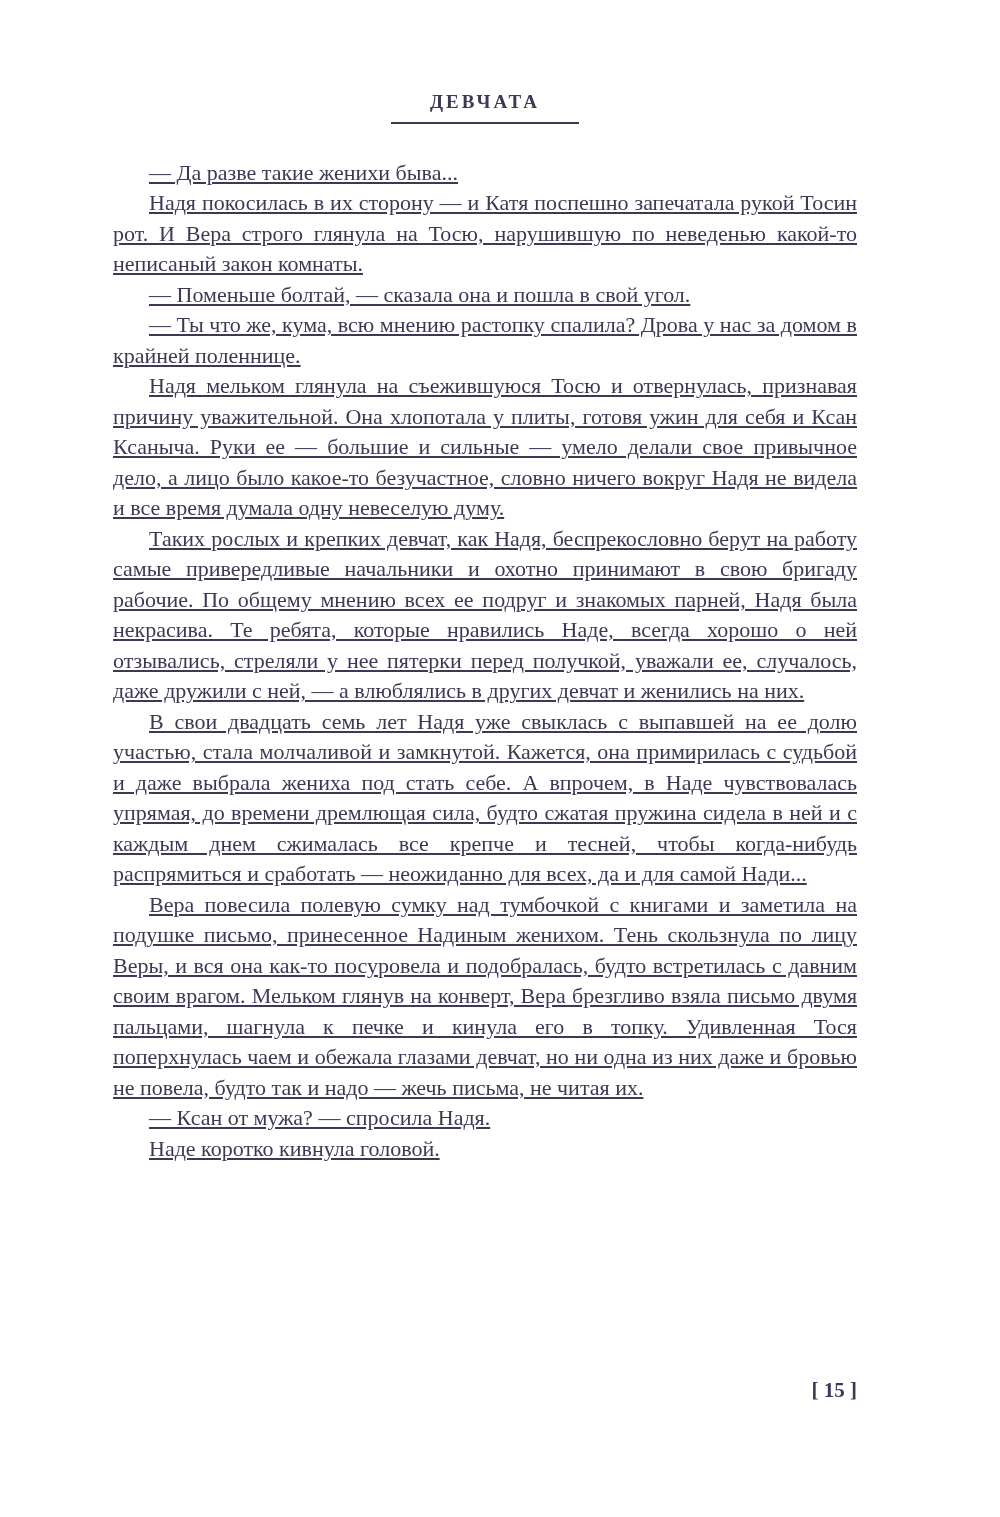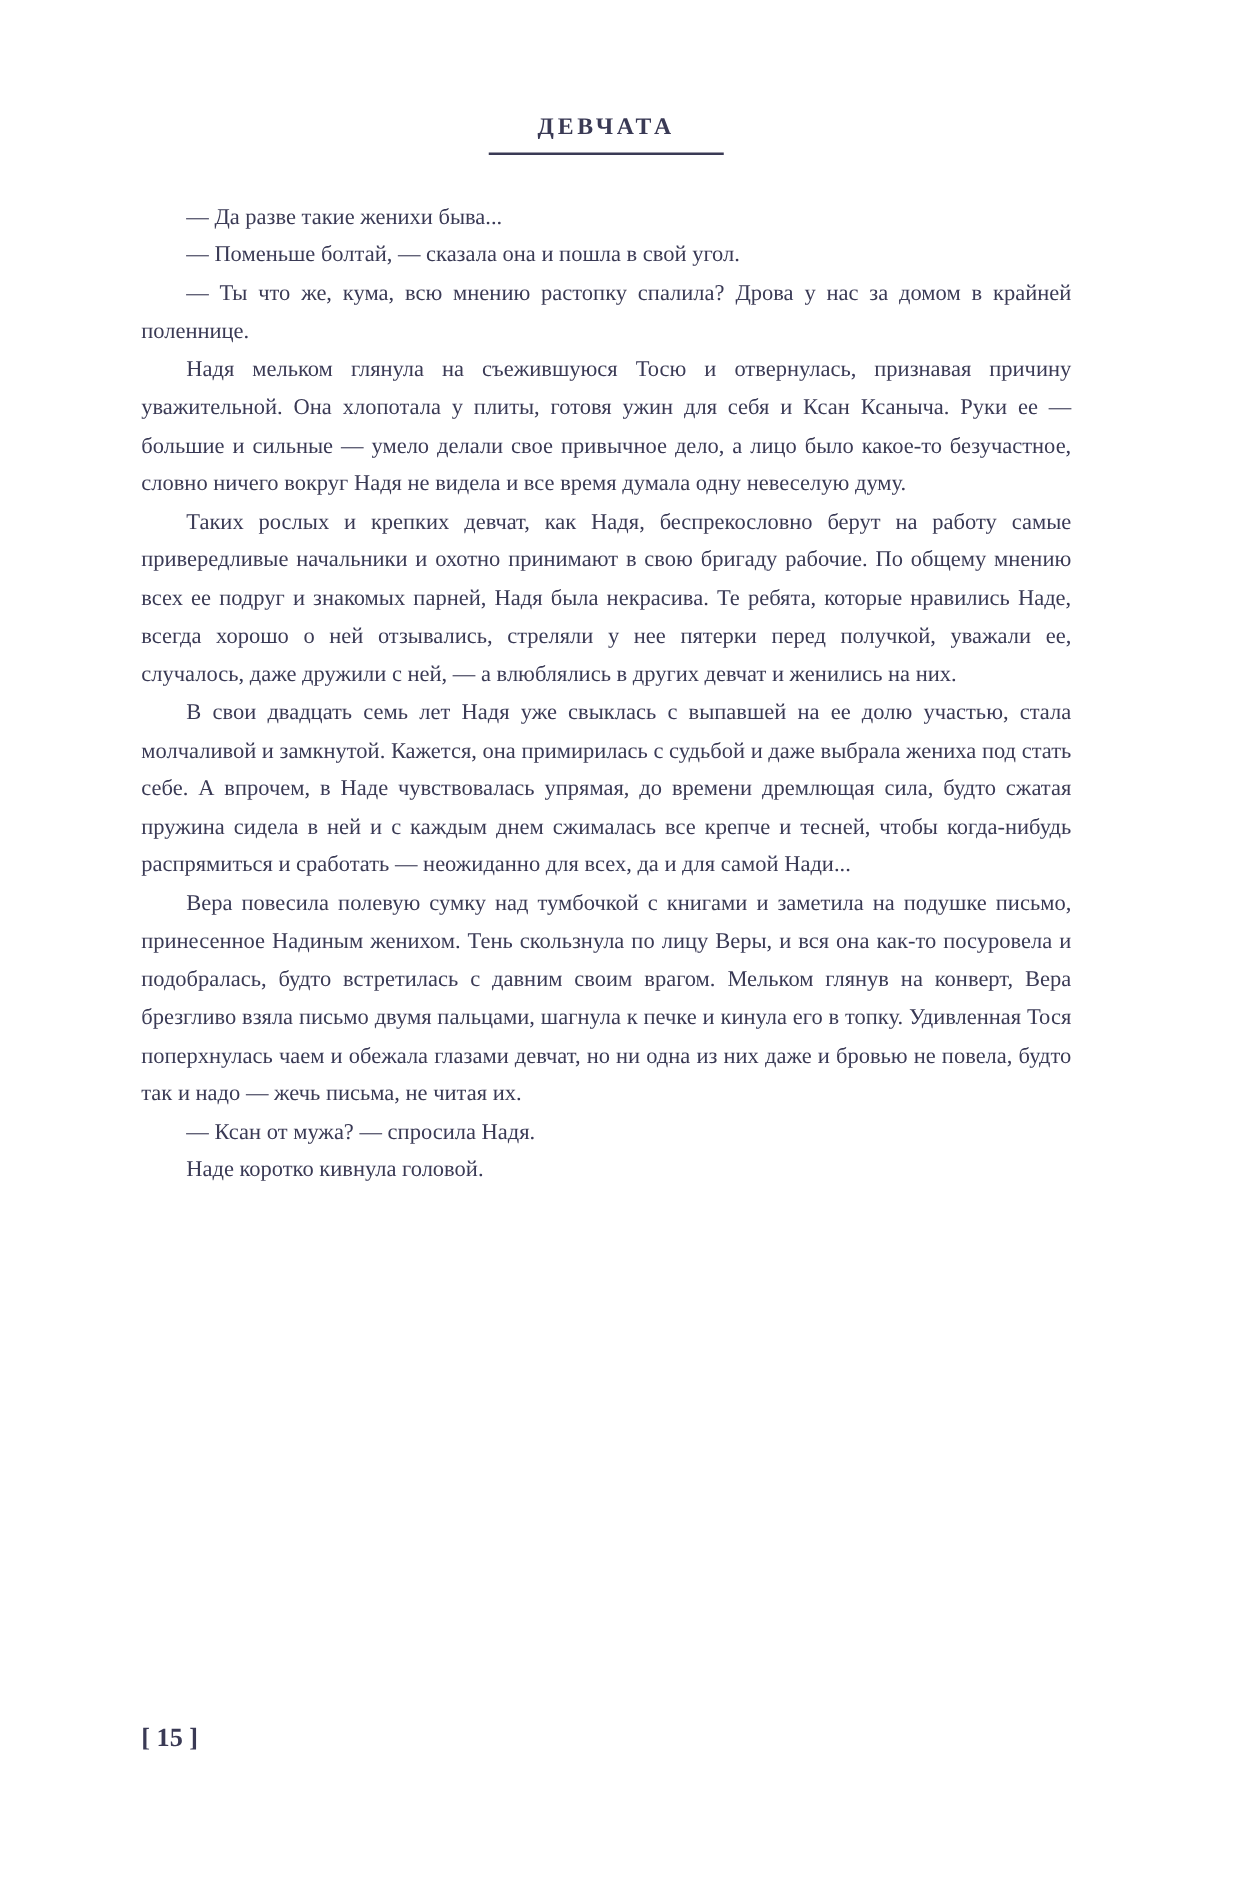--- a/index.html
+++ b/index.html
@@ -36,48 +36,50 @@
   .running-head .rule {
     width: 188px;
     height: 2px;
     background: #3a3a55;
     margin: 9px auto 0 auto;
   }
   .body-text p {
     margin: 0;
     text-align: justify;
     text-indent: 36px;
-    font-size: 18px;
+    font-size: 22px;
     line-height: 30.5px;
     hyphens: auto;
+    text-decoration: underline;
     -webkit-hyphens: auto;
   }
   .page-footer {
     position: absolute;
     left: 113px;
     right: 143px;
     top: 1378px;
-    text-align: left;
+    text-align: right;
     font-weight: bold;
     font-size: 21px;
     color: #3a3a55;
   }
 </style>
 </head>
 <body>
 
 <div class="page">
 
   <div class="running-head">
     <span class="title">ДЕВЧАТА</span>
     <div class="rule"></div>
   </div>
 
   <div class="body-text">
     <p>— Да разве такие женихи быва...</p>
+    <p>Надя покосилась в их сторону — и Катя поспешно запечатала рукой Тосин рот. И Вера строго глянула на Тосю, нарушившую по неведенью какой-то неписаный закон комнаты.</p>
     <p>— Поменьше болтай, — сказала она и пошла в свой угол.</p>
     <p>— Ты что же, кума, всю мнению растопку спалила? Дрова у нас за домом в крайней поленнице.</p>
     <p>Надя мельком глянула на съежившуюся Тосю и отвернулась, признавая причину уважительной. Она хлопотала у плиты, готовя ужин для себя и Ксан Ксаныча. Руки ее — большие и сильные — умело делали свое привычное дело, а лицо было какое-то безучастное, словно ничего вокруг Надя не видела и все время думала одну невеселую думу.</p>
     <p>Таких рослых и крепких девчат, как Надя, беспрекословно берут на работу самые привередливые начальники и охотно принимают в свою бригаду рабочие. По общему мнению всех ее подруг и знакомых парней, Надя была некрасива. Те ребята, которые нравились Наде, всегда хорошо о ней отзывались, стреляли у нее пятерки перед получкой, уважали ее, случалось, даже дружили с ней, — а влюблялись в других девчат и женились на них.</p>
     <p>В свои двадцать семь лет Надя уже свыклась с выпавшей на ее долю участью, стала молчаливой и замкнутой. Кажется, она примирилась с судьбой и даже выбрала жениха под стать себе. А впрочем, в Наде чувствовалась упрямая, до времени дремлющая сила, будто сжатая пружина сидела в ней и с каждым днем сжималась все крепче и тесней, чтобы когда-нибудь распрямиться и сработать — неожиданно для всех, да и для самой Нади...</p>
     <p>Вера повесила полевую сумку над тумбочкой с книгами и заметила на подушке письмо, принесенное Надиным женихом. Тень скользнула по лицу Веры, и вся она как-то посуровела и подобралась, будто встретилась с давним своим врагом. Мельком глянув на конверт, Вера брезгливо взяла письмо двумя пальцами, шагнула к печке и кинула его в топку. Удивленная Тося поперхнулась чаем и обежала глазами девчат, но ни одна из них даже и бровью не повела, будто так и надо — жечь письма, не читая их.</p>
     <p>— Ксан от мужа? — спросила Надя.</p>
     <p>Наде коротко кивнула головой.</p>
   </div>
 

